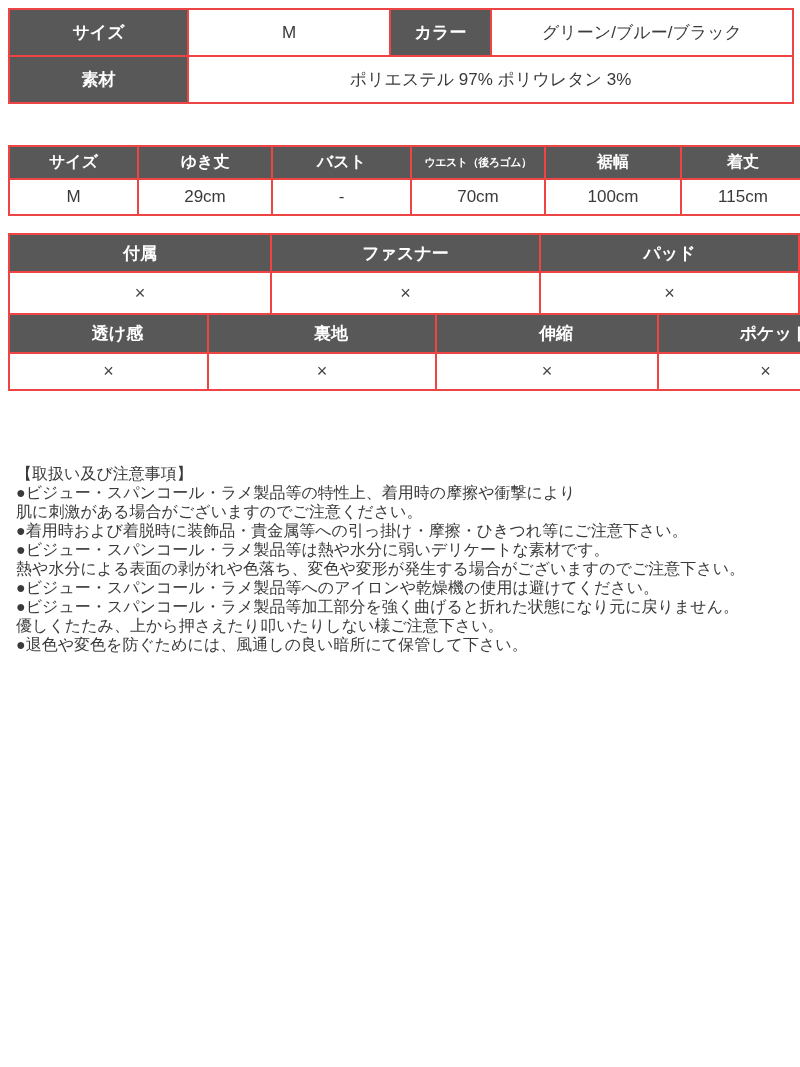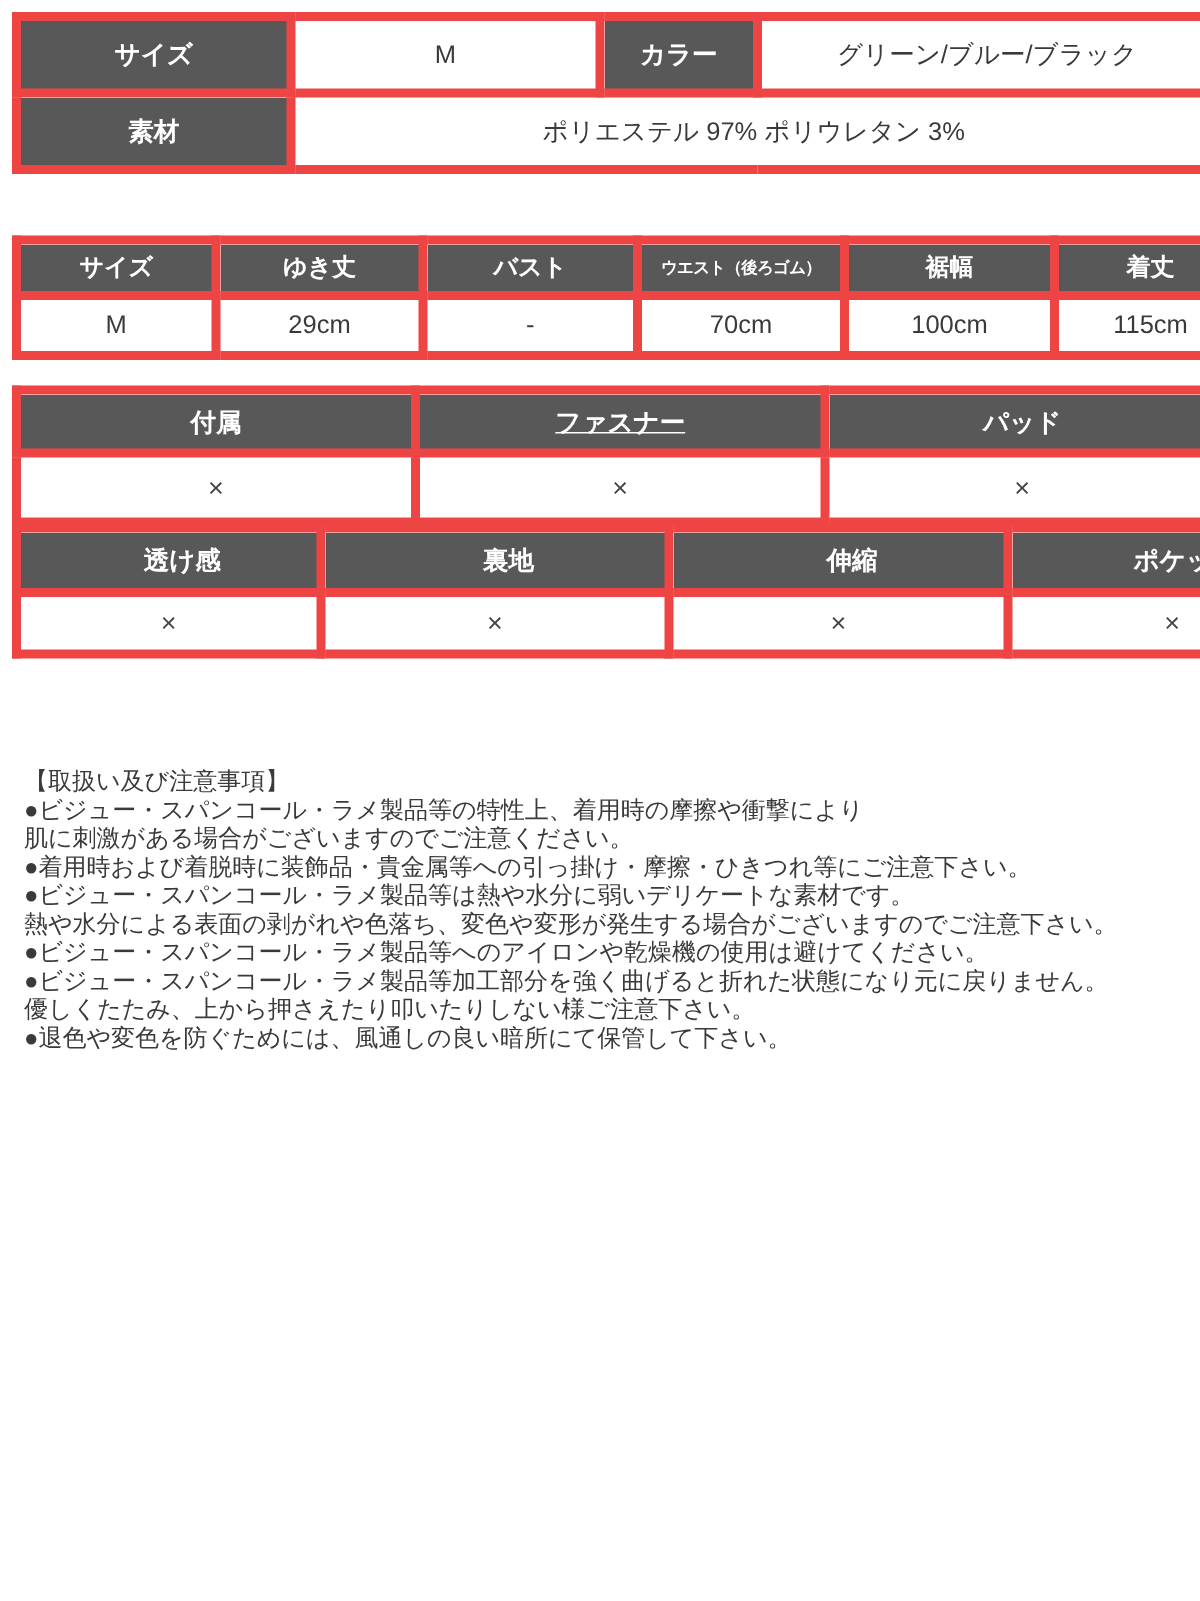--- a/index.html
+++ b/index.html
@@ -11,21 +11,21 @@
     position:relative;
   }
   .wrap{position:absolute;top:8px;left:8px;width:784px;}
 
   table.t{
     border-collapse:collapse;
     table-layout:fixed;
     width:784px;
   }
   table.t td{
-    border:6px solid #ef4444;
+    border:2px solid #ef4444;
     text-align:center;
     vertical-align:middle;
     padding:0;
     overflow:hidden;
     white-space:nowrap;
   }
   td.h{
     background:#585858;
     color:#ffffff;
     font-weight:bold;
@@ -54,21 +54,21 @@
   .t2 .m3{width:137px;}
   .t2 .m4{width:132px;}
   .t2 .m5{width:134px;}
   .t2 .m6{width:122px;}
 
   
   .t3a{margin-top:17px;}
   .t3a .hr td{height:36px;}
   .t3a .vr td{height:40px;}
   .t3a .f1{width:260px;}
-  .t3a .f2{width:267px;text-decoration:underline;}
+  .t3a .f2{width:267px;}
   .t3a .f3{width:257px;}
 
   .t3b{margin-top:-2px;}
   .t3b .hr td{height:37px;padding-left:18px;}
   .t3b .vr td{height:35px;}
   .t3b .g1{width:179px;}
   .t3b .g2{width:208px;}
   .t3b .g3{width:202px;}
   .t3b .g4{width:195px;margin-left:36px;}
 

